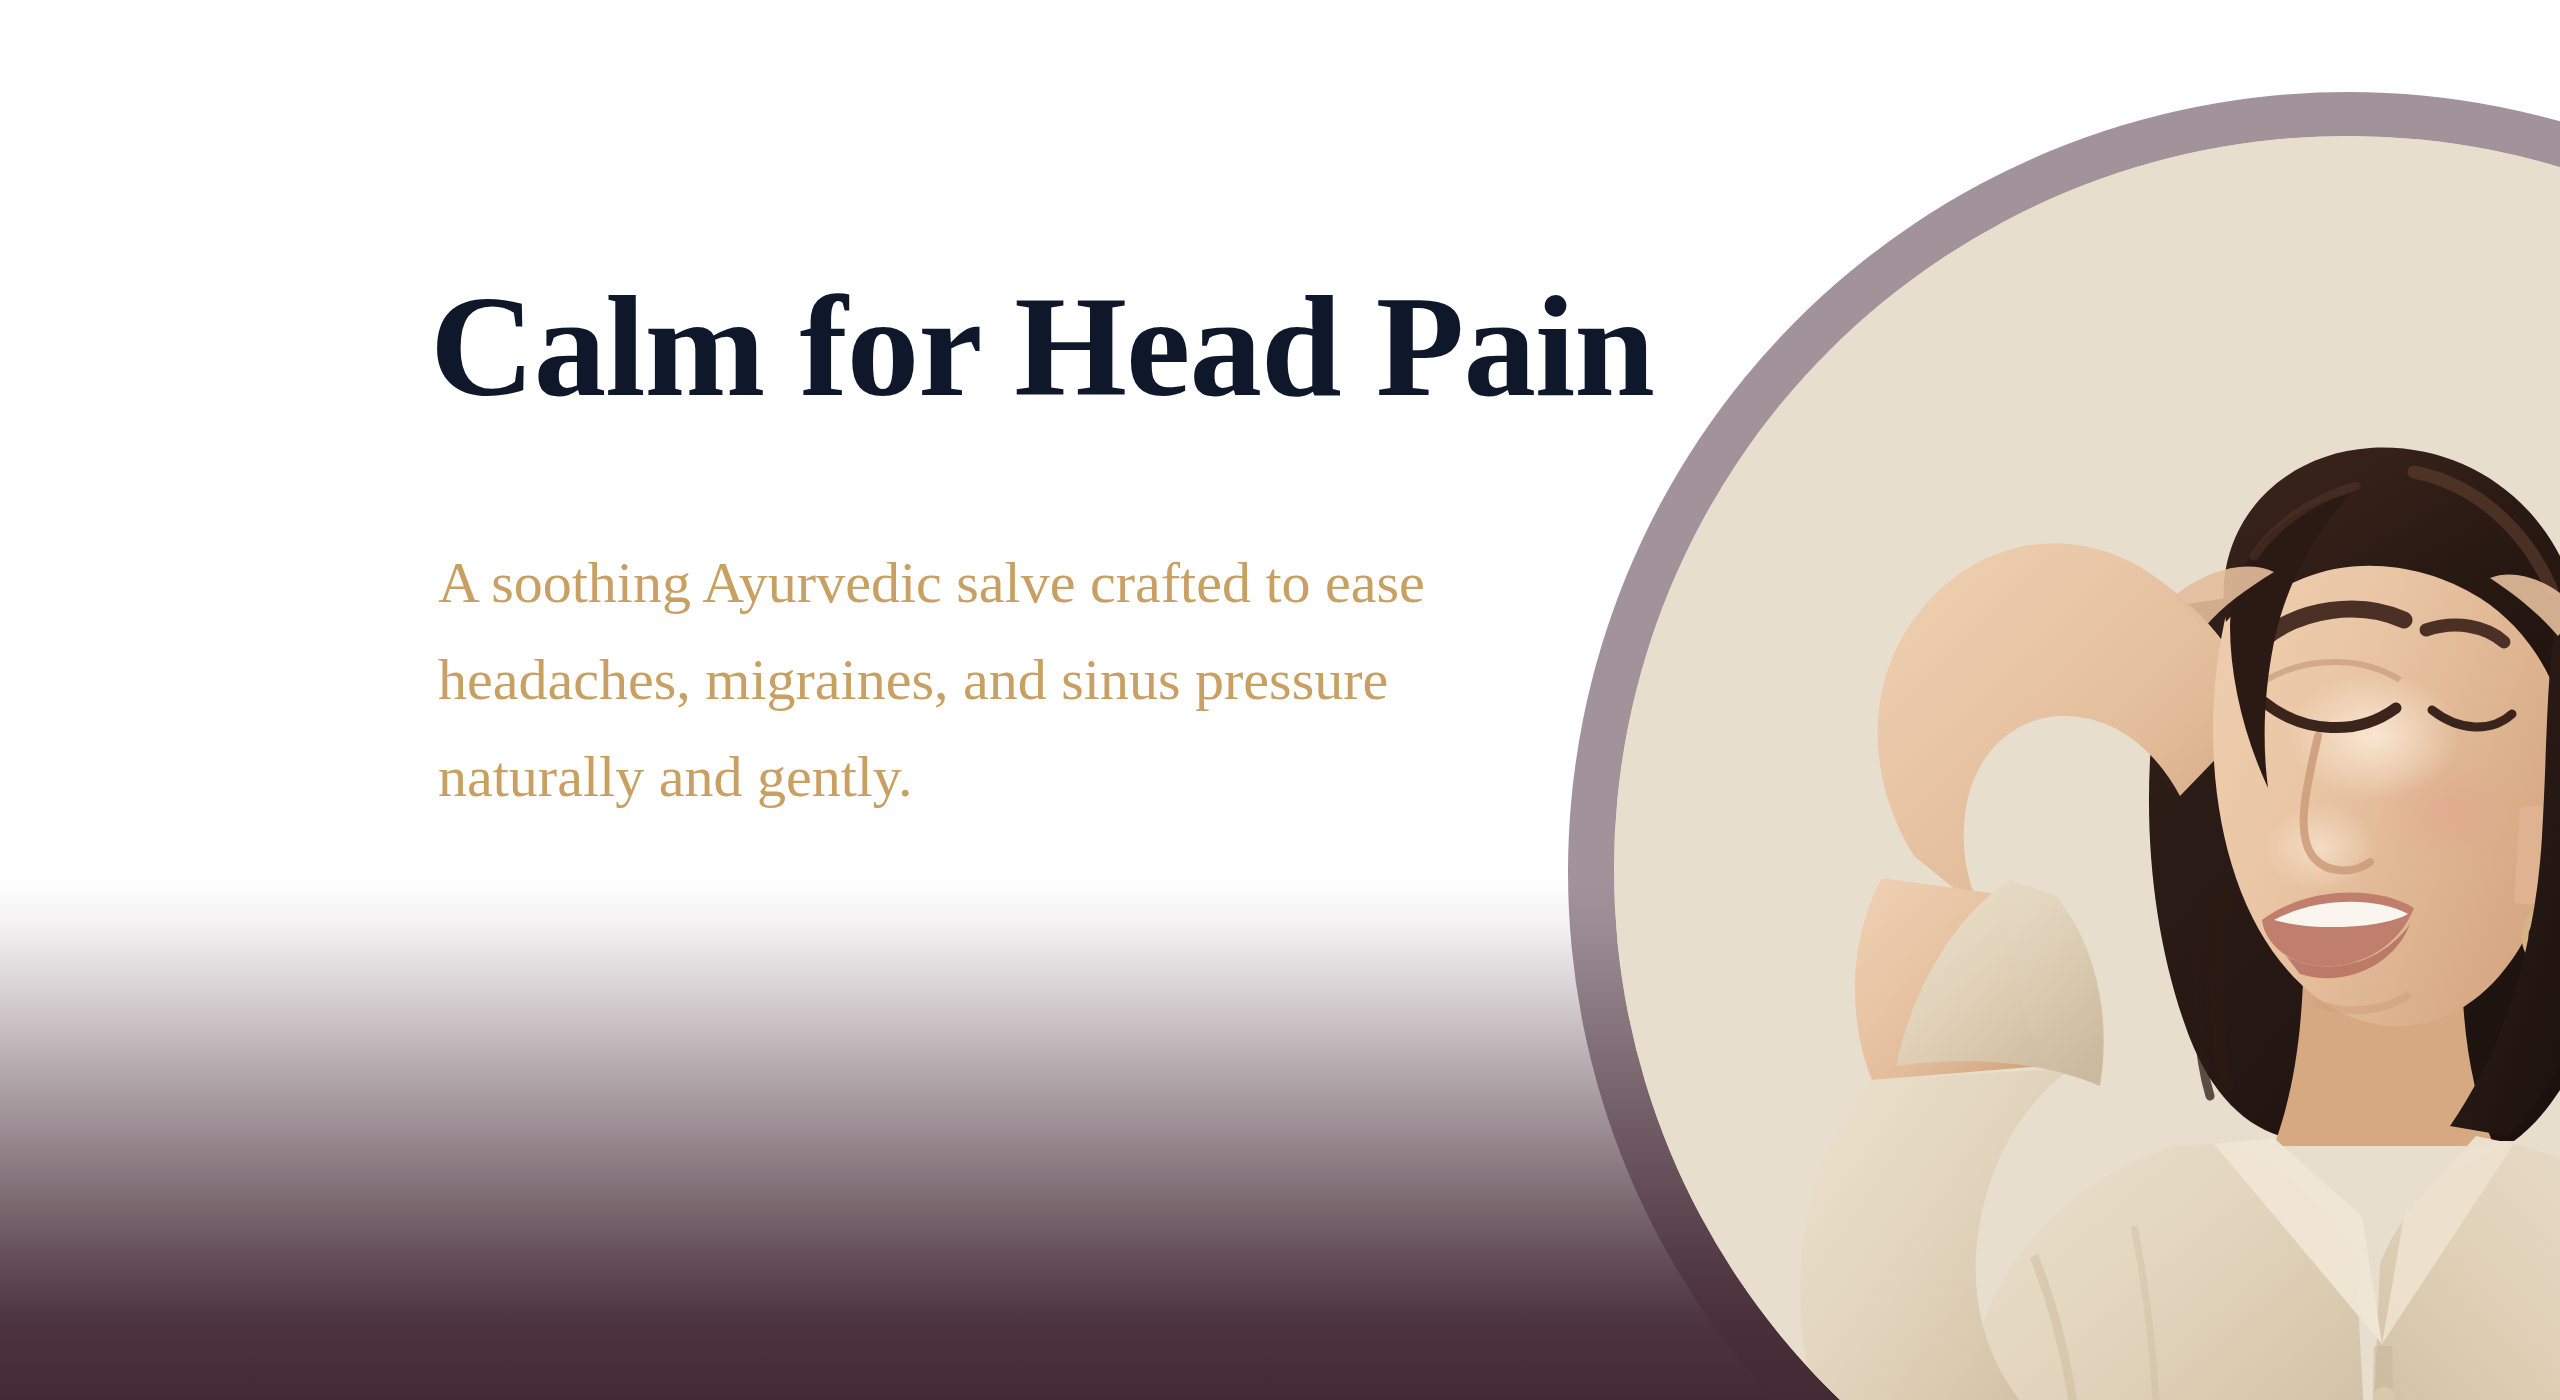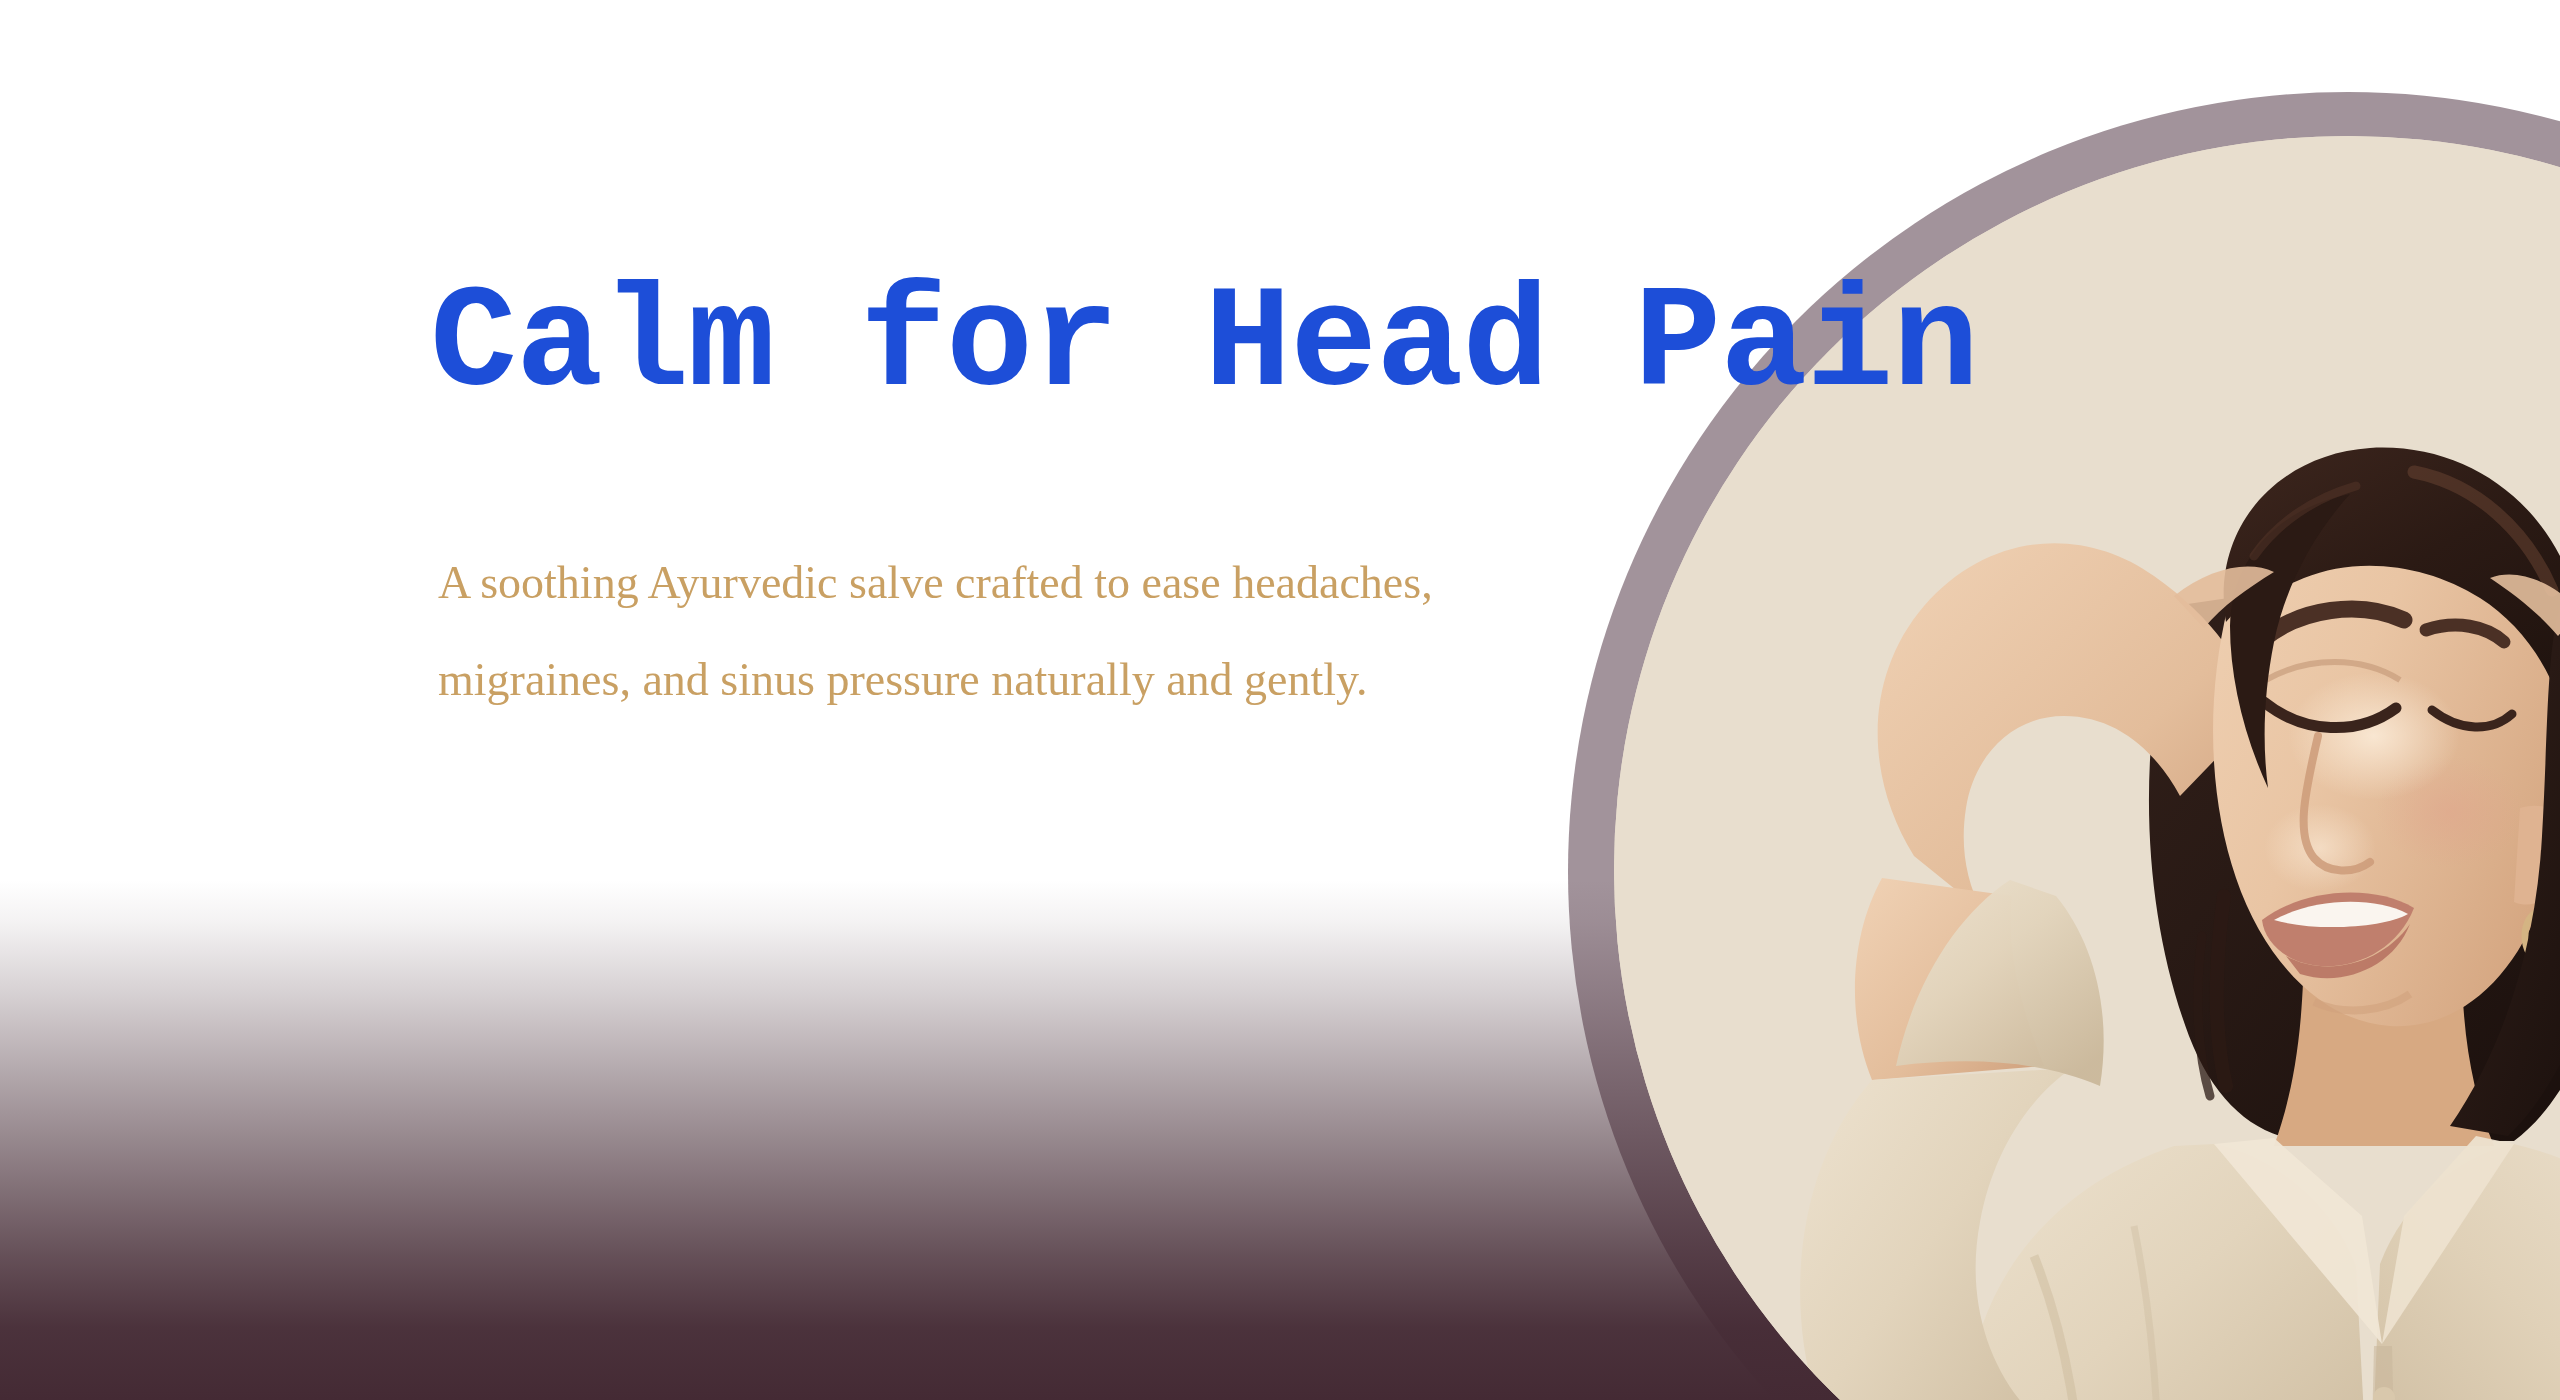--- a/index.html
+++ b/index.html
@@ -85,33 +85,33 @@
   
   .copy {
     position: absolute;
     left: 430px;
     top: 270px;
     width: 1180px;
     z-index: 4;
   }
   .headline {
     margin: 0;
-    font-family: Liberation Mono, monospace;
+    font-family: Liberation Serif, serif;
     font-weight: 700;
     font-size: 145px;
     line-height: 1.05;
     letter-spacing: -1px;
-    color: #1d4ed8;
+    color: #0f172a;
     white-space: nowrap;
   }
   .subcopy {
     margin: 112px 0 0 8px;
     font-family: "Liberation Serif", serif;
     font-weight: 400;
-    font-size: 46px;
+    font-size: 58px;
     line-height: 97px;
     color: #C9A063;
     max-width: 1120px;
   }
 </style>
 </head>
 <body>
 
 <div class="slide">
 

